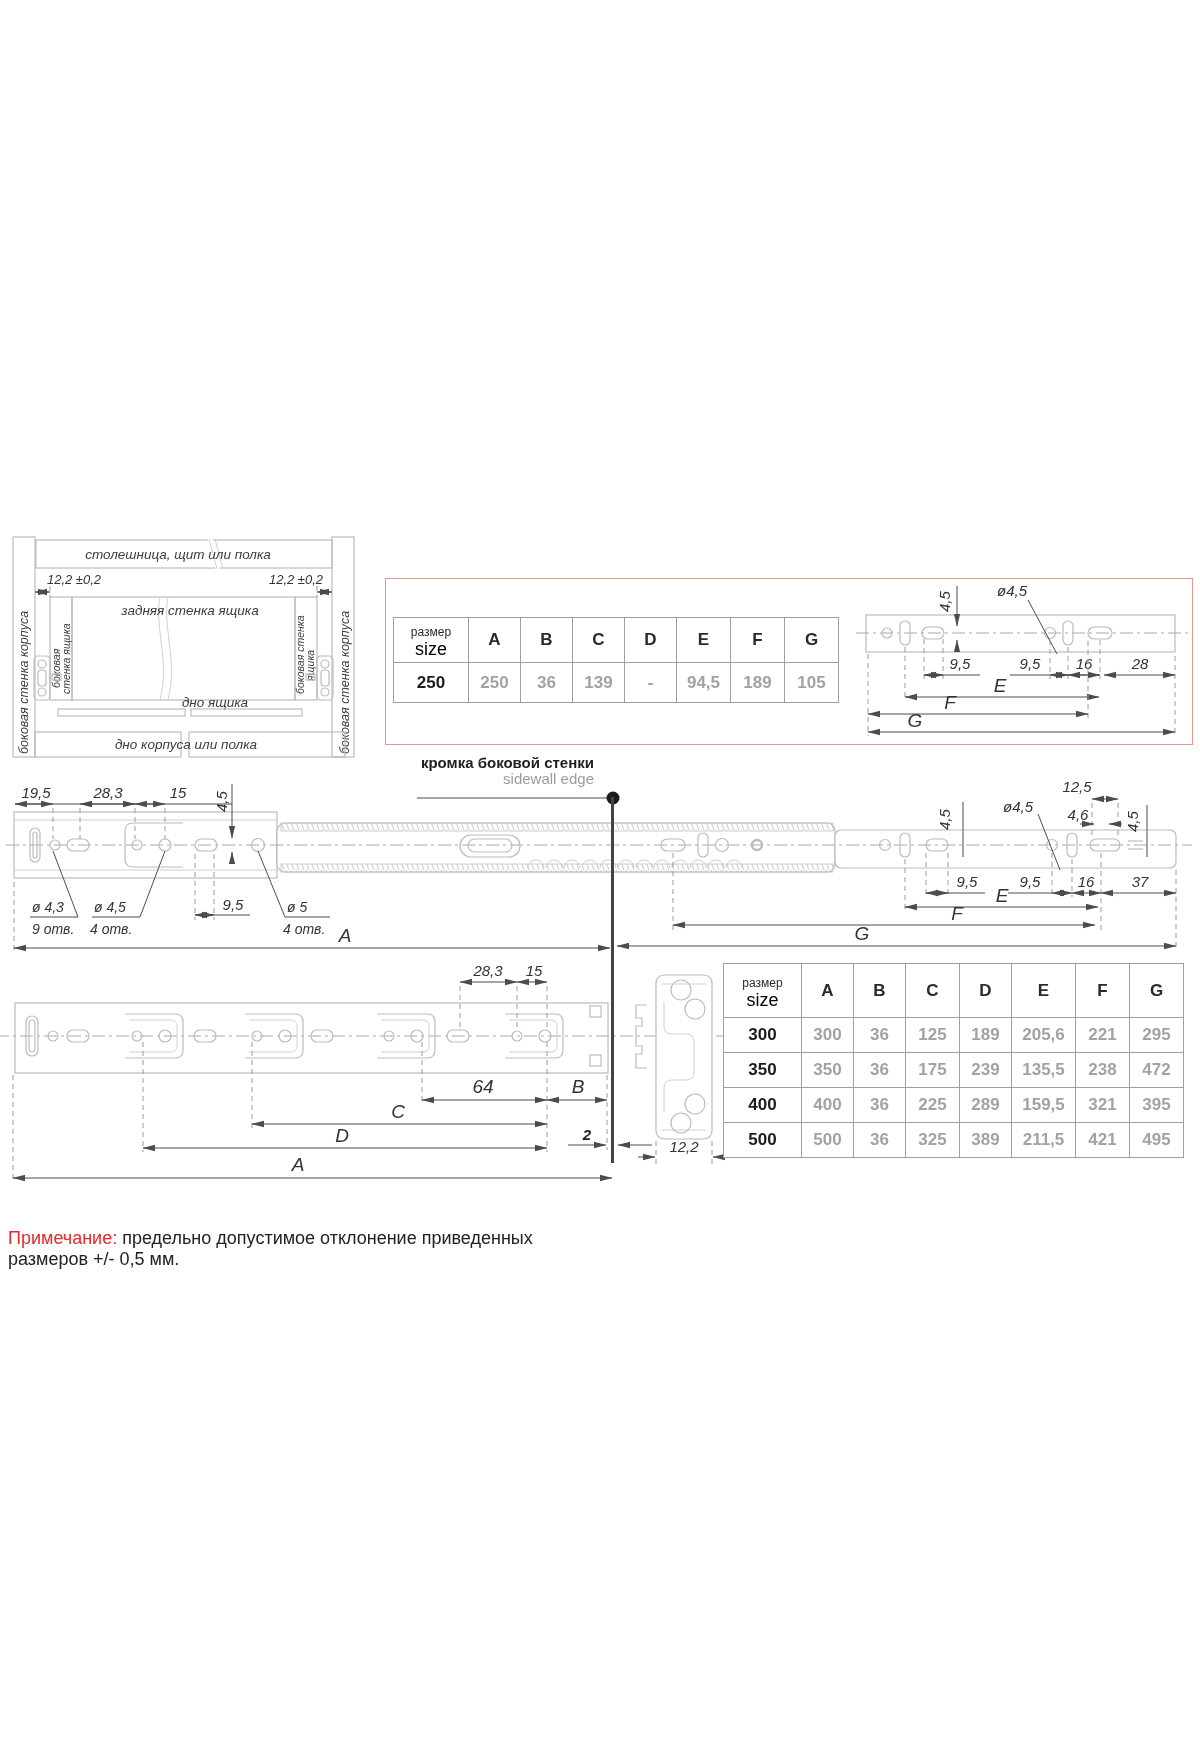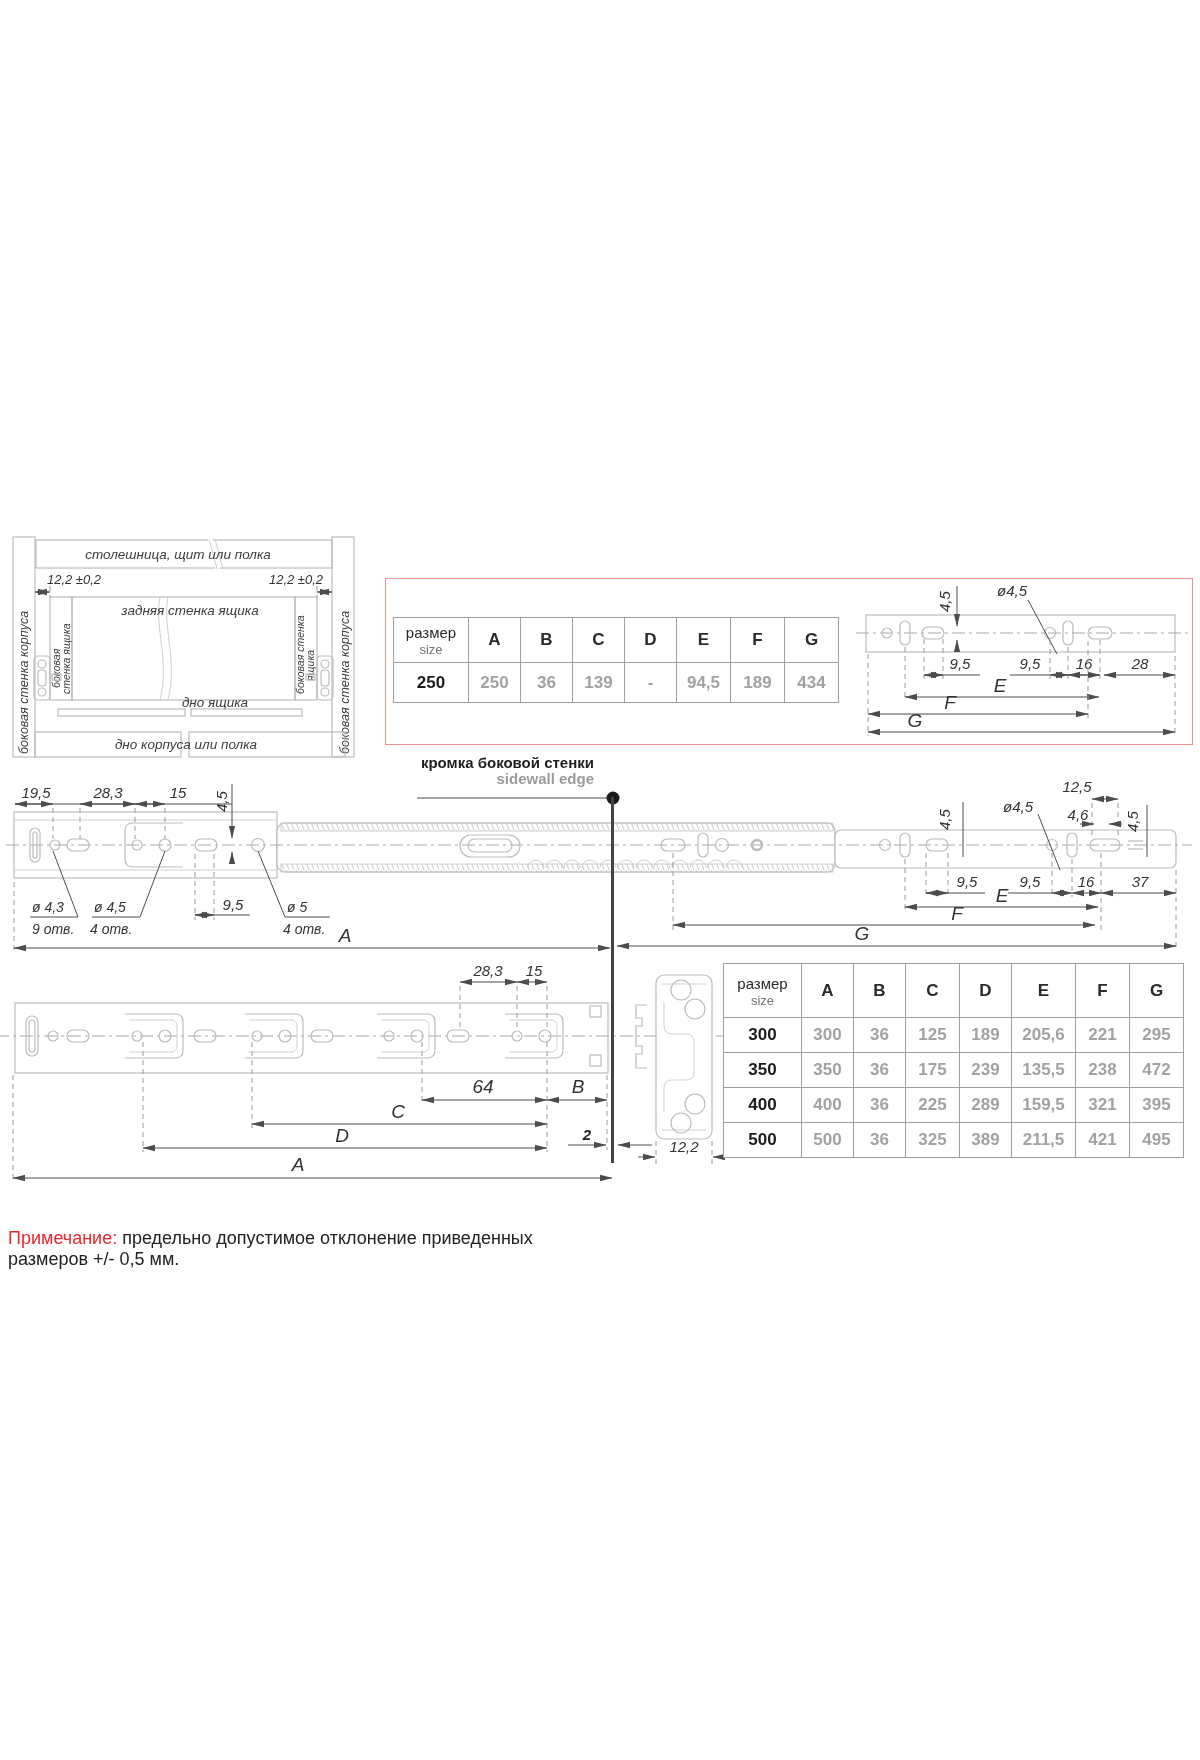--- a/index.html
+++ b/index.html
@@ -21,33 +21,33 @@
   text.cabv{font:italic 12.5px "Liberation Sans",sans-serif;fill:#3c3c3c;text-anchor:start;}
   text.cabs{font:italic 10.5px "Liberation Sans",sans-serif;fill:#3c3c3c;text-anchor:start;}
   text.cdim{font:italic 13px "Liberation Sans",sans-serif;fill:#333;text-anchor:middle;}
   text.b2 {font:italic bold 15px "Liberation Sans",sans-serif;fill:#222;text-anchor:middle;}
   
   #redbox{position:absolute;left:385px;top:578px;width:806px;height:165px;
           border:1.5px solid #ef9191;}
   
   table.spec{position:absolute;border-collapse:collapse;table-layout:fixed;background:#fff;}
   table.spec td{border:1px solid #9f9f9f;text-align:center;vertical-align:middle;padding:0;}
-  .hd-ru{font-size:15px;color:#2a2a2a;line-height:19px;}
-  .hd-en{font-size:13px;color:#737373;line-height:15px;}
+  .hd-ru{font-size:12px;color:#2a2a2a;line-height:19px;}
+  .hd-en{font-size:18px;color:#000000;line-height:15px;}
   .hd-col{font-weight:bold;font-size:17px;color:#2a2a2a;}
   .v-cell{font-weight:bold;font-size:17px;color:#a2a2a2;}
   .s-cell{font-weight:bold;font-size:17px;color:#1c1c1c;}
   #small-table .hdr td{height:44px;}
   #small-table .vals td{height:39px;}
   #big-table .hdr td{height:53px;}
   #big-table tr.vals td{height:34px;margin-top:42px;}
   
   #edge-label{position:absolute;left:370px;top:755px;width:224px;text-align:right;line-height:16px;}
   #edge-label .ru{font-weight:bold;font-size:15px;color:#1f1f1f;}
-  #edge-label .en{font-weight:bold;font-size:15px;color:#9b9b9b;}
+  #edge-label .en{font-weight:normal;font-size:15px;color:#9b9b9b;}
   
   #sidewall-line{position:absolute;left:611px;top:797px;width:3px;height:366px;background:#45433a;}
   
   #note{position:absolute;left:8px;top:1228px;width:600px;font-size:18px;color:#222;}
   #note .red{color:#e8282c;}
   svg{position:absolute;overflow:visible;}
 </style>
 </head>
 <body>
 
@@ -148,21 +148,21 @@
       <td class="hd-col">G</td>
     </tr>
     <tr class="vals">
       <td class="s-cell">250</td>
       <td class="v-cell">250</td>
       <td class="v-cell">36</td>
       <td class="v-cell">139</td>
       <td class="v-cell">-</td>
       <td class="v-cell">94,5</td>
       <td class="v-cell">189</td>
-      <td class="v-cell">434</td>
+      <td class="v-cell">105</td>
     </tr>
   </tbody>
     </table>
 
   <svg id="detail-svg" style="left:860px;top:578px;" width="333" height="167" viewBox="0 0 333 167">
     <rect class="olf" x="6" y="37" width="309" height="37"></rect>
     <line class="cl" x1="-4" y1="55" x2="330" y2="55"></line>
     <g class="ol">
       <circle cx="27" cy="55" r="5"></circle>
       <rect x="40" y="43" width="10" height="24" rx="5"></rect>

